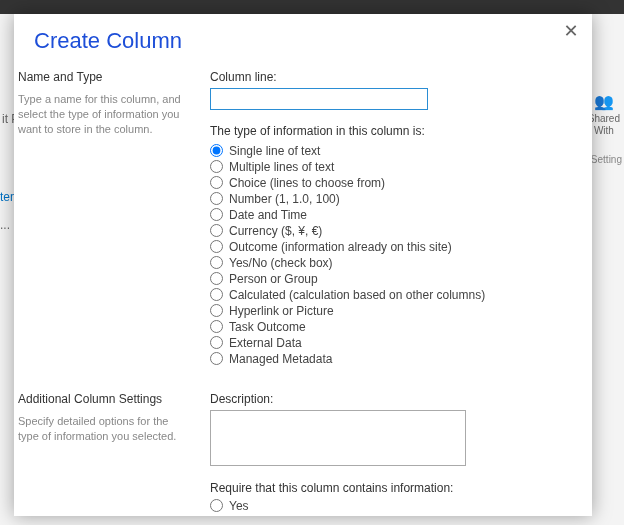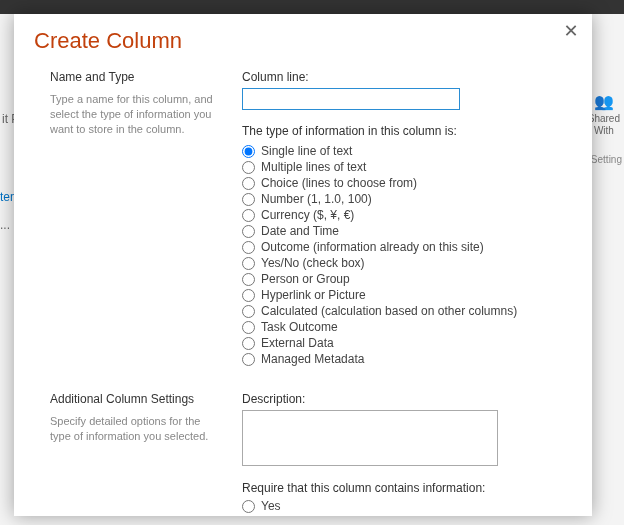--- a/index.html
+++ b/index.html
@@ -70,27 +70,27 @@
       color: #666;
       cursor: pointer;
       width: 22px;
       height: 22px;
       text-align: center;
       line-height: 22px;
     }
     .dialog-title {
       font-size: 22px;
       font-weight: 300;
-      color: #c2410c;
+      color: #1d4ed8;
       padding: 14px 4px 10px 20px;
     }
     .scroll-area {
       flex: 1;
       overflow-y: scroll;
-      padding: 0 16px 16px 36px;
+      padding: 0 16px 16px 4px;
     }
     .scroll-area::-webkit-scrollbar { width: 16px; background: #f1f1f1; }
     .scroll-area::-webkit-scrollbar-thumb { background: #c1c1c1; }
     .scroll-area::-webkit-scrollbar-button:single-button {
       background: #f1f1f1;
       height: 16px;
       display: block;
     }
     .section {
       display: flex;
@@ -136,21 +136,21 @@
       font-size: 12px;
     }
     .radio-group {
       margin-top: 14px;
     }
     .radio-prompt {
       margin-bottom: 6px;
     }
     .radio-row {
       display: flex;
-      align-items: center;
+      align-items: flex-start;
       gap: 6px;
       margin-bottom: 2px;
       font-size: 12px;
       color: #444;
     }
     .radio-row input[type="radio"] {
       margin: 0;
     }
     .inline-radios {
       display: flex;
@@ -205,45 +205,45 @@
               <label class="radio-row">
                 <input type="radio" name="coltype" style="">
                 <span>Choice (lines to choose from)</span>
               </label>
               <label class="radio-row">
                 <input type="radio" name="coltype" style="">
                 <span>Number (1, 1.0, 100)</span>
               </label>
               <label class="radio-row">
                 <input type="radio" name="coltype" style="">
+                <span>Date and Time</span>
+              </label>
+              <label class="radio-row">
+                <input type="radio" name="coltype" style="">
                 <span>Currency ($, ¥, €)</span>
               </label>
               <label class="radio-row">
                 <input type="radio" name="coltype" style="">
-                <span>Date and Time</span>
-              </label>
-              <label class="radio-row">
-                <input type="radio" name="coltype" style="">
                 <span>Outcome (information already on this site)</span>
               </label>
               <label class="radio-row">
                 <input type="radio" name="coltype" style="">
                 <span>Yes/No (check box)</span>
               </label>
               <label class="radio-row">
                 <input type="radio" name="coltype" style="">
                 <span>Person or Group</span>
               </label>
               <label class="radio-row">
                 <input type="radio" name="coltype" style="">
+                <span>Calculated (calculation based on other columns)</span>
+              </label>
+              <label class="radio-row">
+                <input type="radio" name="coltype" style="">
                 <span>Hyperlink or Picture</span>
-              </label>
-              <label class="radio-row">
-                <input type="radio" name="coltype" style="">
-                <span>Calculated (calculation based on other columns)</span>
               </label>
               <label class="radio-row">
                 <input type="radio" name="coltype" style="">
                 <span>Task Outcome</span>
               </label>
               <label class="radio-row">
                 <input type="radio" name="coltype" style="">
                 <span>External Data</span>
               </label>
               <label class="radio-row">

